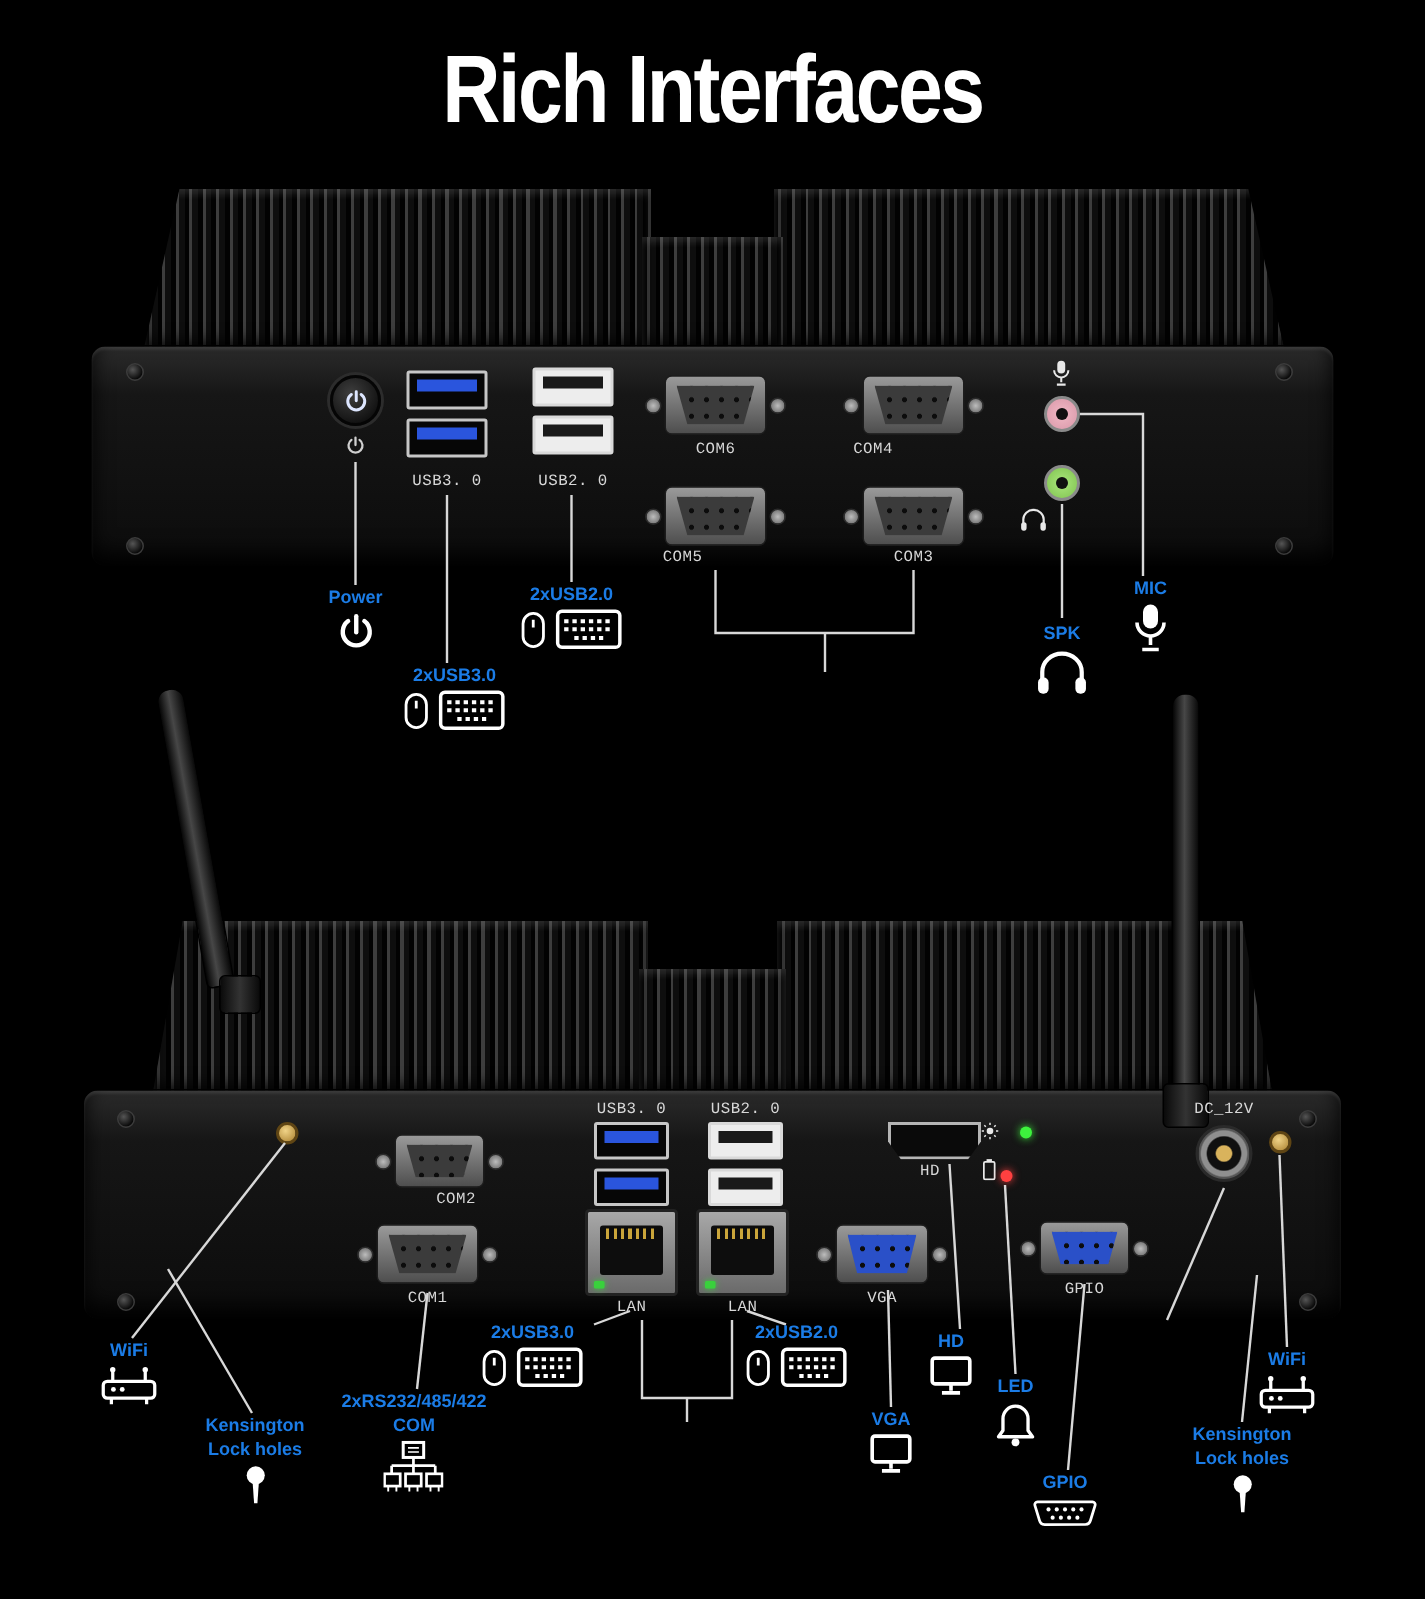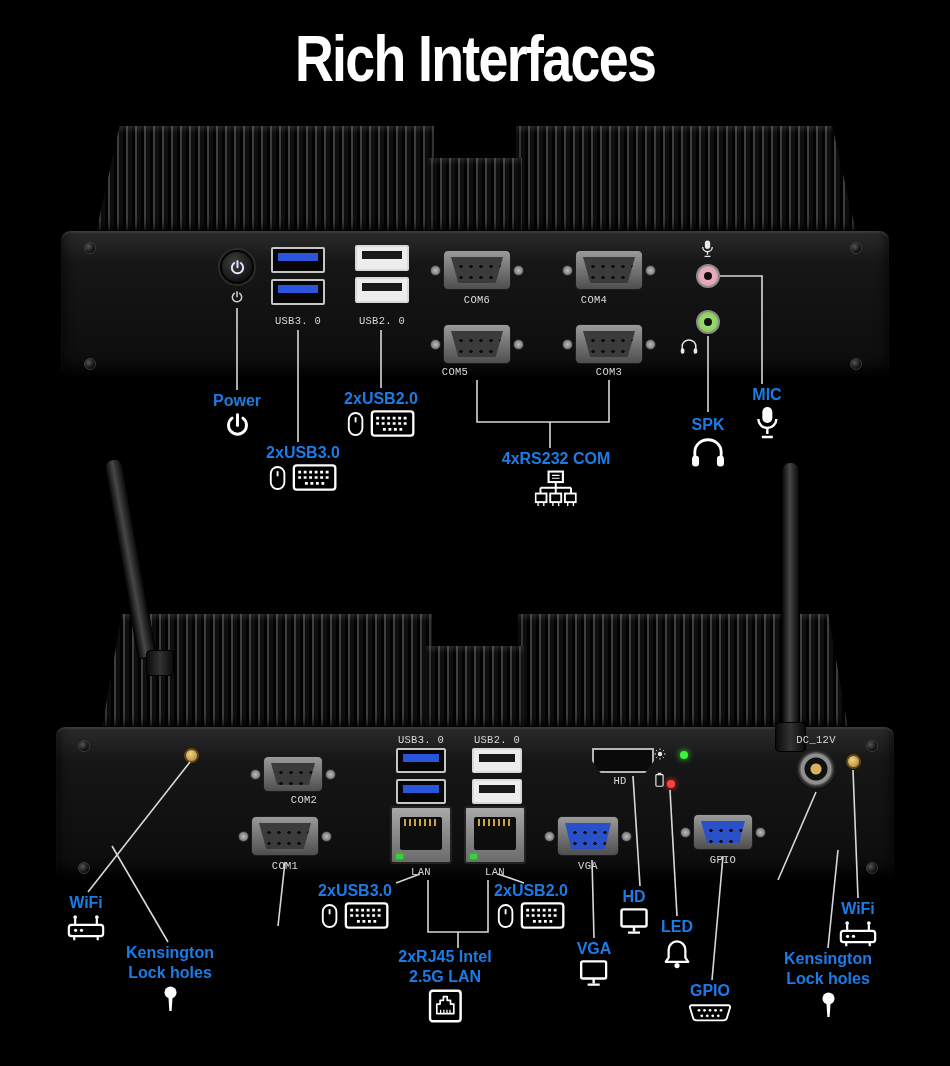--- a/index.html
+++ b/index.html
@@ -32,21 +32,21 @@
   .jack.green{background:radial-gradient(#abe77d,#7fc24f)}
   .pwrbtn{position:absolute;width:34px;height:34px;border-radius:50%;background:radial-gradient(circle at 40% 35%,#3e3e3e,#121212 75%);border:2px solid #050505;box-shadow:0 0 0 2px #2c2c2c;display:flex;align-items:center;justify-content:center}
   .hdmi{position:absolute;width:62px;height:25px;background:#0a0a0a;border:2px solid #b5b5b5;clip-path:polygon(0 0,100% 0,100% 52%,86% 100%,14% 100%,0 52%)}
   .dcjack{position:absolute;width:38px;height:38px;border-radius:50%;background:radial-gradient(circle,#d9b35c 0 5px,#101010 6px 11px,#8f8f8f 12px 15px,#565656 16px 19px);border:2px solid #2a2a2a}
   .ledot{position:absolute;width:8px;height:8px;border-radius:50%}
   .ledot.g{background:#3df23d;box-shadow:0 0 6px #3df23d}
   .ledot.r{background:#ff4040;box-shadow:0 0 6px #ff4040}
   .sma{position:absolute;width:15px;height:15px;border-radius:50%;background:radial-gradient(circle at 40% 35%,#f0d387,#a97f2e);border:2px solid #5f4514}
   .antenna{position:absolute;background:linear-gradient(90deg,#050505,#474747 45%,#080808);border-radius:9px 9px 4px 4px;border:1px solid #000}
   .antbase{position:absolute;background:linear-gradient(90deg,#0a0a0a,#333,#0a0a0a);border-radius:4px;border:1px solid #000}
-  .callout{position:absolute;transform:translateX(-50%);display:flex;flex-direction:column;align-items:center;gap:3px;color:var(--accent,#1b7ce6);font-weight:700;font-size:16px;line-height:1.08;white-space:nowrap;text-align:center}
+  .callout{position:absolute;transform:translateX(-50%);display:flex;flex-direction:column;align-items:center;gap:3px;color:var(--accent,#1b7ce6);font-weight:700;font-size:12px;line-height:1.08;white-space:nowrap;text-align:center}
   .callout .row{display:flex;gap:6px;align-items:flex-end}
   .lines{position:absolute;left:0;top:0;pointer-events:none}
 </style>
 </head>
 <body>
 
 <div class="canvas">
 
   <h1 class="title">Rich Interfaces</h1>
 
@@ -88,21 +88,21 @@
       <span class="shell"></span>
       <span class="face"></span>
     </div>
   <span class="plabel" style="left:477px;top:294px">COM6</span>
   <div class="db9" style="left:562px;top:250px;width:94px;height:40px">
       <span class="nut l"></span>
       <span class="nut r"></span>
       <span class="shell"></span>
       <span class="face"></span>
     </div>
-  <span class="plabel" style="left:594px;top:294px">COM4</span>
+  <span class="plabel" style="left:582px;top:294px">COM4</span>
   <div class="db9" style="left:430px;top:324px;width:94px;height:40px">
       <span class="nut l"></span>
       <span class="nut r"></span>
       <span class="shell"></span>
       <span class="face"></span>
     </div>
   <span class="plabel" style="left:455px;top:366px">COM5</span>
   <div class="db9" style="left:562px;top:324px;width:94px;height:40px">
       <span class="nut l"></span>
       <span class="nut r"></span>
@@ -267,32 +267,20 @@
           <rect x="2" y="2" width="16" height="26" rx="8" stroke="#fff" stroke-width="2.2" fill="none"></rect>
           <path d="M10 7v6" stroke="#fff" stroke-width="2.2"></path>
         </svg>
       <svg width="45" height="27" viewBox="0 0 46 28">
           <rect x="1.5" y="1.5" width="43" height="25" rx="3" stroke="#fff" stroke-width="2.4" fill="none"></rect>
           <path d="M6 8.5h34M6 14h34M13 20h20" stroke="#fff" stroke-width="2.8" stroke-dasharray="3 2.7"></path>
         </svg>
     </span>
   </div>
 
-  <div class="callout" style="left:556px;top:450px">
-    <span>4xRS232 COM</span>
-    <svg width="42" height="48" viewBox="0 0 44 50">
-        <rect x="14.5" y="1.5" width="15" height="11" stroke="#fff" stroke-width="2.2" fill="none"></rect>
-        <path d="M18 5.5h8M18 8.5h8" stroke="#fff" stroke-width="1.2"></path>
-        <path d="M22 12.5v6M6 18.5h32M6 18.5v6M22 18.5v6M38 18.5v6" stroke="#fff" stroke-width="2"></path>
-        <rect x="0.8" y="24.5" width="11.5" height="9" stroke="#fff" stroke-width="2" fill="none"></rect>
-        <rect x="16.2" y="24.5" width="11.5" height="9" stroke="#fff" stroke-width="2" fill="none"></rect>
-        <rect x="31.6" y="24.5" width="11.5" height="9" stroke="#fff" stroke-width="2" fill="none"></rect>
-        <path d="M3.5 33.5v4M9.5 33.5v4M19 33.5v4M25 33.5v4M34.5 33.5v4M40.5 33.5v4" stroke="#fff" stroke-width="1.4"></path>
-      </svg>
-  </div>
 
   <div class="callout" style="left:708px;top:416px">
     <span>SPK</span>
     <svg width="34" height="31" viewBox="0 0 36 33">
         <path d="M4 26v-9a14 13 0 0 1 28 0v9" stroke="#fff" stroke-width="3" fill="none" stroke-linecap="round"></path>
         <rect x="1" y="21" width="7.5" height="11.5" rx="3.5" fill="#fff"></rect>
         <rect x="27.5" y="21" width="7.5" height="11.5" rx="3.5" fill="#fff"></rect>
       </svg>
   </div>
 
@@ -387,30 +375,34 @@
 
   <div class="callout" style="left:828px;top:950px">
     <span>Kensington</span>
     <span>Lock holes</span>
     <svg width="13" height="29" viewBox="0 0 14 30">
         <circle cx="7" cy="7.5" r="6.5" fill="#fff"></circle>
         <path d="M4.8 13h4.4l-1 14.5h-2.4z" fill="#fff"></path>
       </svg>
   </div>
 
-
-  <div class="callout" style="left:445px;top:948px">
-    <span>2xRJ45 Intel</span>
-    <span>2.5G LAN</span>
-    <svg width="34" height="34" viewBox="0 0 36 36">
-        <rect x="1.8" y="1.8" width="32.4" height="32.4" rx="3" stroke="#fff" stroke-width="2.6" fill="none"></rect>
-        <path d="M9 26V16h3.5v-4H16V8h4v4h3.5v4H27v10z" stroke="#fff" stroke-width="1.8" fill="none" stroke-linejoin="round"></path>
-        <path d="M13 26v-4M16.5 26v-4M19.8 26v-4M23 26v-4" stroke="#fff" stroke-width="1.3"></path>
-      </svg>
-  </div>
+  <div class="callout" style="left:276px;top:928px">
+    <span>2xRS232/485/422</span>
+    <span>COM</span>
+    <svg width="40" height="46" viewBox="0 0 44 50">
+        <rect x="14.5" y="1.5" width="15" height="11" stroke="#fff" stroke-width="2.2" fill="none"></rect>
+        <path d="M18 5.5h8M18 8.5h8" stroke="#fff" stroke-width="1.2"></path>
+        <path d="M22 12.5v6M6 18.5h32M6 18.5v6M22 18.5v6M38 18.5v6" stroke="#fff" stroke-width="2"></path>
+        <rect x="0.8" y="24.5" width="11.5" height="9" stroke="#fff" stroke-width="2" fill="none"></rect>
+        <rect x="16.2" y="24.5" width="11.5" height="9" stroke="#fff" stroke-width="2" fill="none"></rect>
+        <rect x="31.6" y="24.5" width="11.5" height="9" stroke="#fff" stroke-width="2" fill="none"></rect>
+        <path d="M3.5 33.5v4M9.5 33.5v4M19 33.5v4M25 33.5v4M34.5 33.5v4M40.5 33.5v4" stroke="#fff" stroke-width="1.4"></path>
+      </svg>
+  </div>
+
 
   <div class="callout" style="left:594px;top:940px">
     <span>VGA</span>
     <svg width="28" height="26" viewBox="0 0 30 28">
         <rect x="1.5" y="1.5" width="27" height="18.5" rx="2" stroke="#fff" stroke-width="2.6" fill="none"></rect>
         <path d="M15 20.5V25M8.5 26.5h13" stroke="#fff" stroke-width="2.6"></path>
       </svg>
   </div>
 
   <div class="callout" style="left:710px;top:982px">

